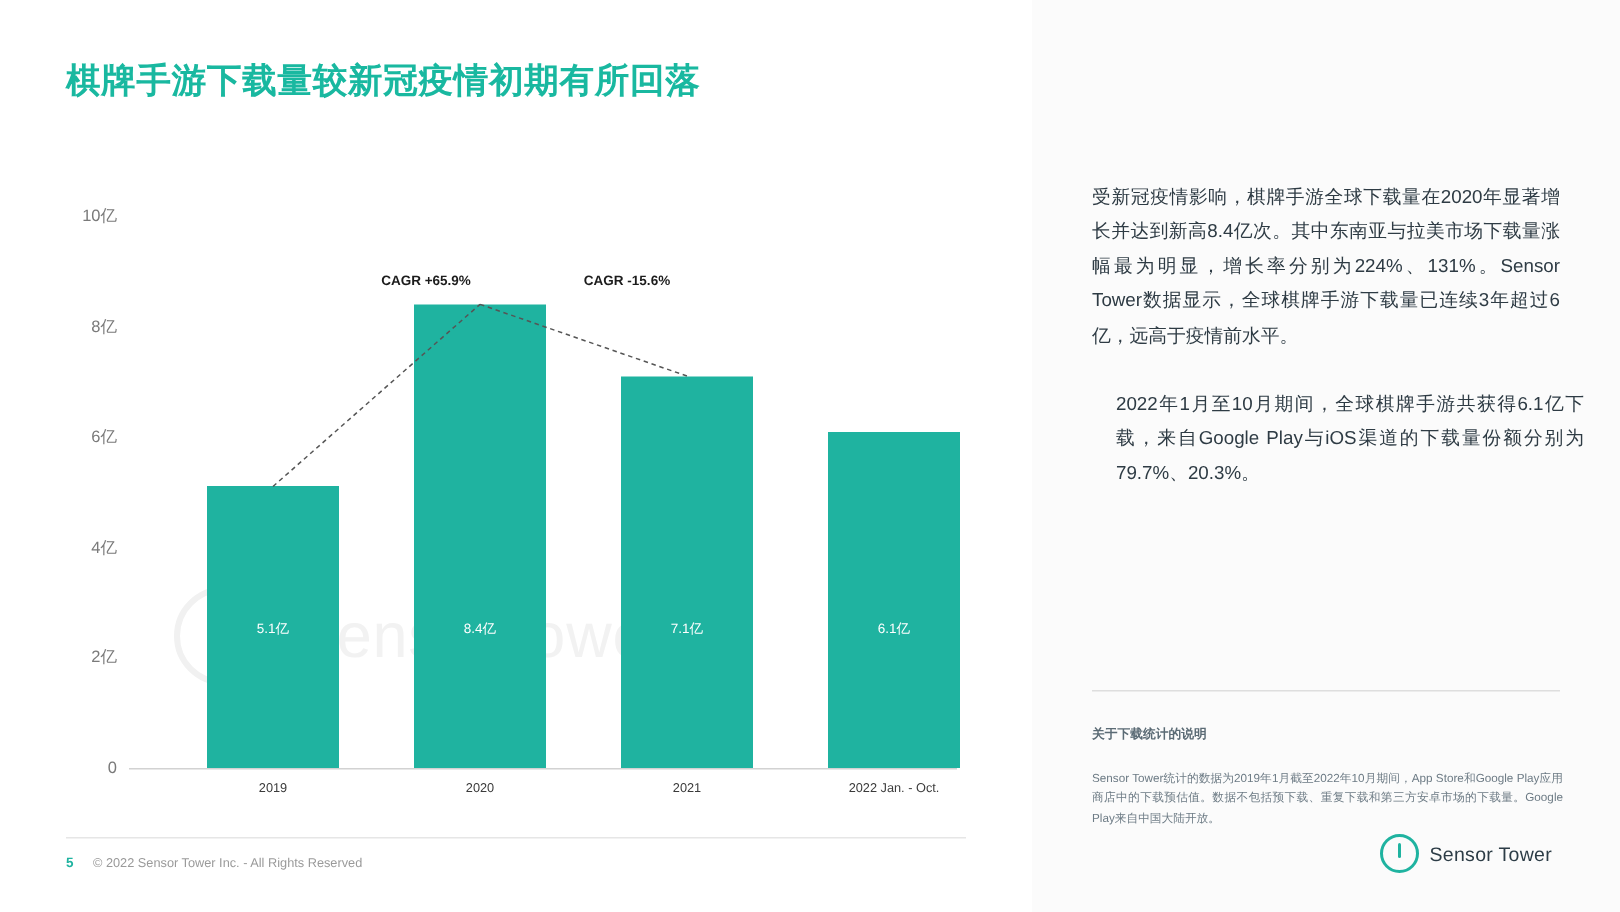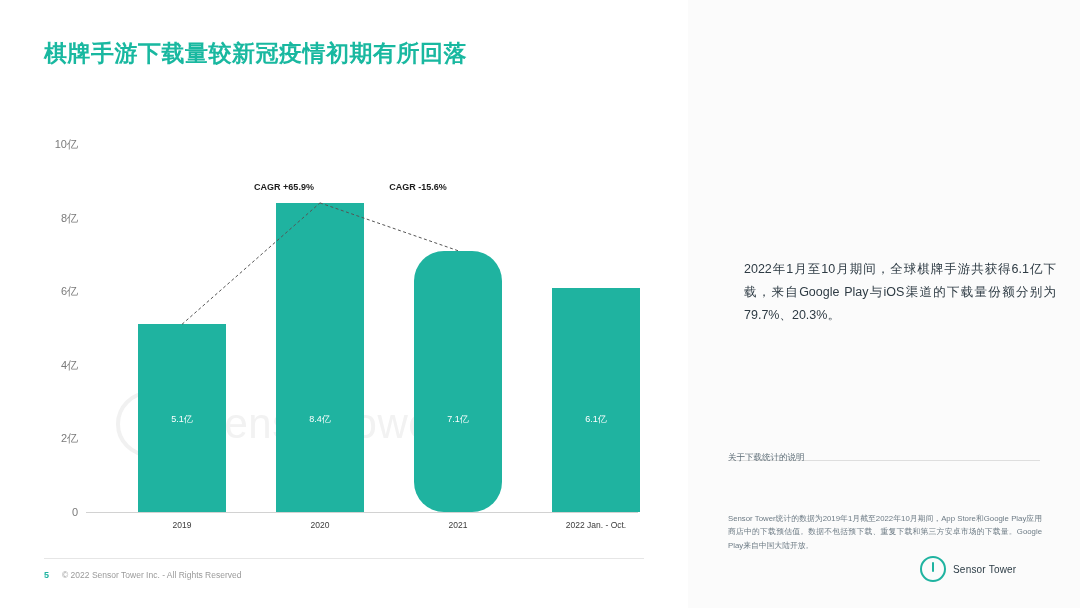--- a/index.html
+++ b/index.html
@@ -203,23 +203,24 @@
     position: absolute;
     left: 40px;
     top: 460px;
     width: 312px;
     height: 1px;
     background: #dedede;
   }
   .note-title {
     position: absolute;
     left: 40px;
-    top: 452px;
+    top: 484px;
     font-size: 8.5px;
     color: #5b6b75;
+    font-weight: bold;
   }
   .note-body {
     position: absolute;
     left: 40px;
     top: 512px;
     width: 314px;
     font-size: 7.8px;
     line-height: 1.72;
     color: #6d7b85;
     text-align: justify;
@@ -245,21 +246,21 @@
     left: 50%;
     top: 4px;
     width: 2.6px;
     height: 10px;
     margin-left: -1.3px;
     background: #1fb3a0;
     border-radius: 2px;
   }
   .brand-text {
     margin-left: 7px;
-    font-size: 10px;
+    font-size: 13px;
     color: #2c3c46;
     letter-spacing: 0.2px;
     white-space: nowrap;
   }
 </style>
 </head>
 <body>
 
 <div class="page">
 
@@ -287,21 +288,21 @@
       <div class="plot">
 
         <div class="bar" style="left:52px; width:88px; height:187.7px;">
           <div class="bar-label">5.1亿</div>
         </div>
 
         <div class="bar" style="left:190px; width:88px; height:309.1px;">
           <div class="bar-label">8.4亿</div>
         </div>
 
-        <div class="bar" style="left:328px; width:88px; height:261.3px;border-radius:30px;">
+        <div class="bar" style="left:328px; width:88px; height:261.3px;">
           <div class="bar-label">7.1亿</div>
         </div>
 
         <div class="bar" style="left:466px; width:88px; height:224.5px;">
           <div class="bar-label">6.1亿</div>
         </div>
 
         <svg width="552" height="368" style="position:absolute;left:0;top:0;overflow:visible">
           <line x1="96" y1="180.3" x2="234" y2="58.9" stroke="#555" stroke-width="1" stroke-dasharray="3,2.5"></line>
           <line x1="234" y1="58.9" x2="372" y2="106.7" stroke="#555" stroke-width="1" stroke-dasharray="3,2.5"></line>
@@ -318,20 +319,21 @@
     </div>
 
     <div class="footer-rule"></div>
     <div class="page-num">5</div>
     <div class="copyright">© 2022 Sensor Tower Inc. - All Rights Reserved</div>
   </div>
 
   <div class="divider"></div>
 
   <div class="right">
+    <div class="para para1">受新冠疫情影响，棋牌手游全球下载量在2020年显著增长并达到新高8.4亿次。其中东南亚与拉美市场下载量涨幅最为明显，增长率分别为224%、131%。Sensor Tower数据显示，全球棋牌手游下载量已连续3年超过6亿，远高于疫情前水平。</div>
     <div class="para para2">2022年1月至10月期间，全球棋牌手游共获得6.1亿下载，来自Google Play与iOS渠道的下载量份额分别为79.7%、20.3%。</div>
 
     <div class="note-rule"></div>
     <div class="note-title">关于下载统计的说明</div>
     <div class="note-body">Sensor Tower统计的数据为2019年1月截至2022年10月期间，App Store和Google Play应用商店中的下载预估值。数据不包括预下载、重复下载和第三方安卓市场的下载量。Google Play来自中国大陆开放。</div>
 
     <div class="brand">
       <div class="brand-mark"></div>
       <div class="brand-text">Sensor Tower</div>
     </div>

